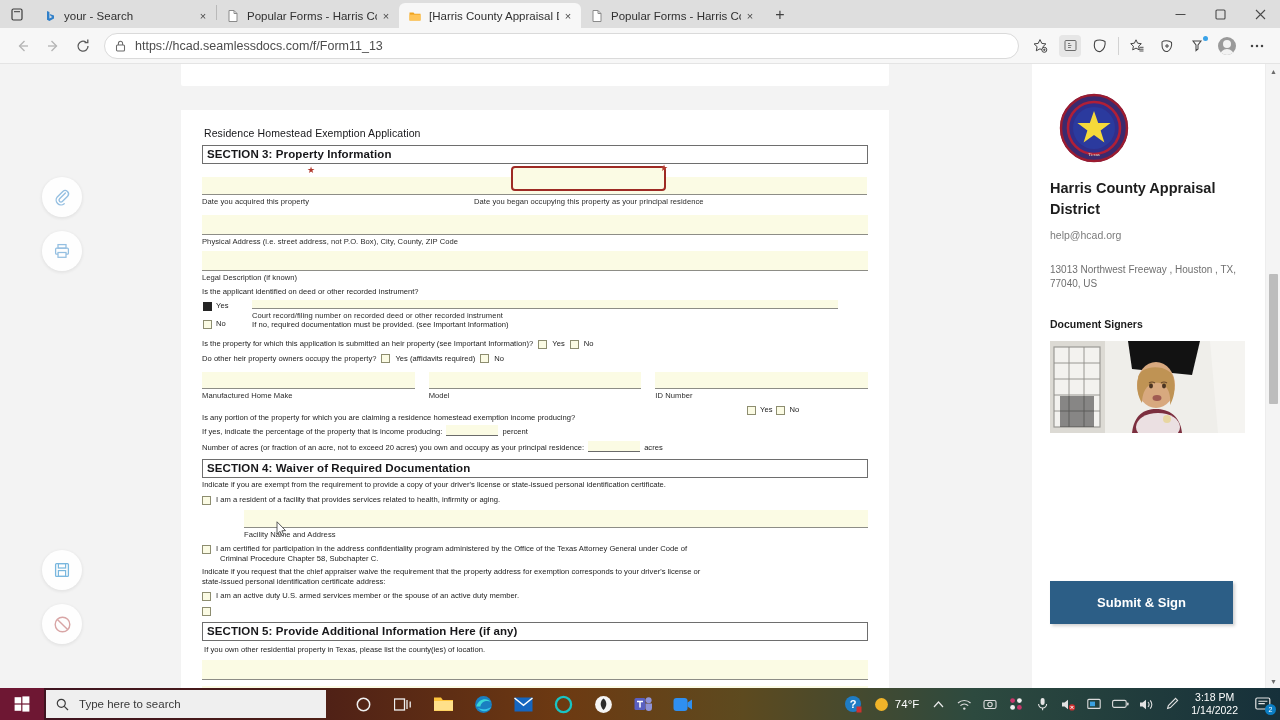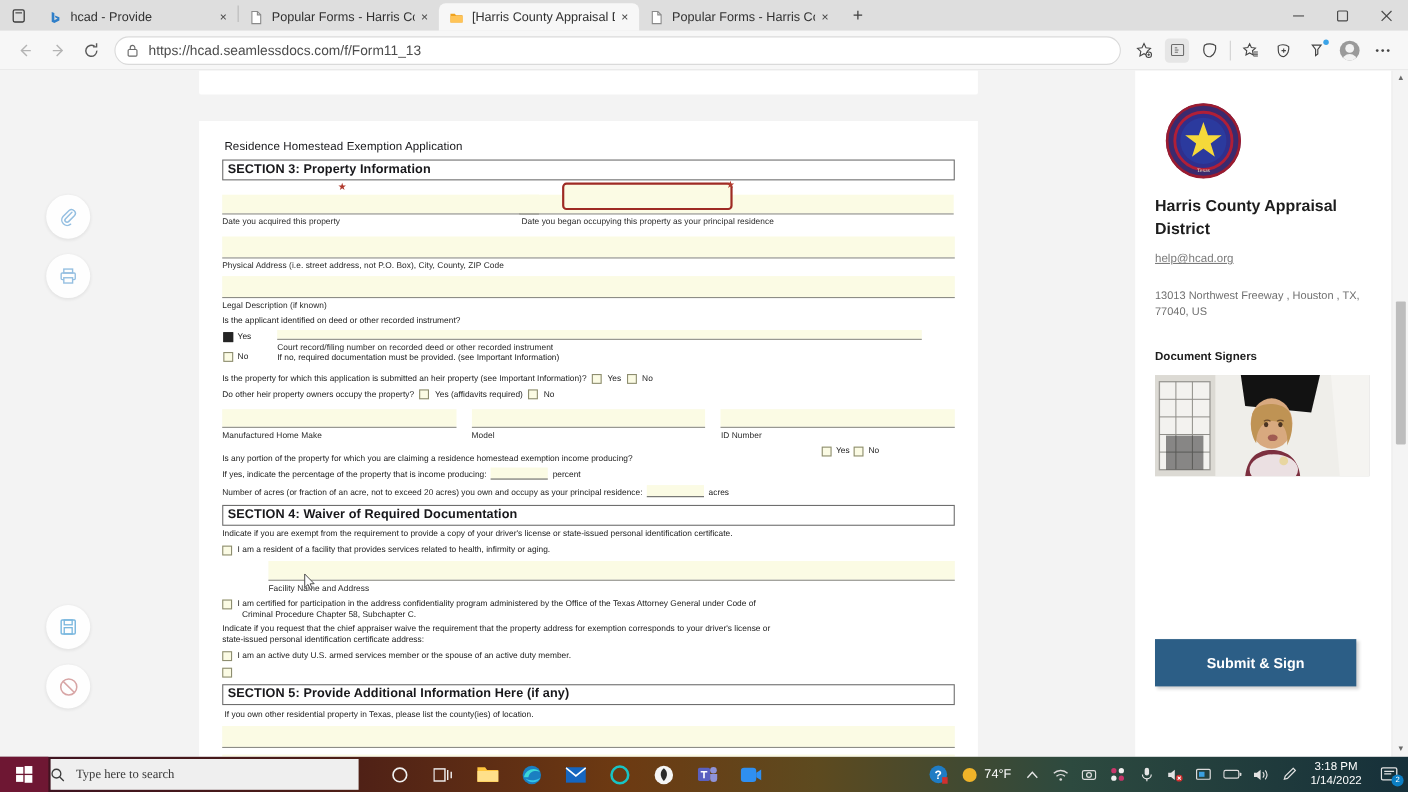--- a/index.html
+++ b/index.html
@@ -122,21 +122,21 @@
   .req-star { color: #b03a2e; font-size: 9px; line-height: 1; }
 
   
   .rightpanel {
     position: absolute; right: 15px; top: 0; width: 233px; height: 624px;
     background: #ffffff;
   }
   .rp-inner { padding: 22px 18px 0 18px; }
   .seal { width: 72px; height: 72px; margin: 6px 0 14px 8px; }
   .org-name { font-size: 14.5px; font-weight: bold; color: #1d1d1d; line-height: 1.42; }
-  .org-mail { font-size: 10.5px; color: #7b7b7b; margin-top: 10px; text-decoration: underline; }
+  .org-mail { font-size: 10.5px; color: #7b7b7b; margin-top: 10px; }
   .org-addr { font-size: 10px; color: #6f6f6f; margin-top: 22px; line-height: 1.42; }
   .signers-label { font-size: 10.5px; font-weight: bold; color: #1d1d1d; margin-top: 26px; }
   .signer-thumb {
     margin-top: 11px; width: 195px; height: 92px; position: relative; overflow: hidden;
     background: #d7d8d2;
   }
   .submit-btn {
     position: absolute; left: 18px; bottom: 64px; width: 183px; height: 43px;
     background: #2c5e86; color: #ffffff; font-size: 13px; font-weight: bold;
     display: flex; align-items: center; justify-content: center; border: 0;
@@ -151,21 +151,21 @@
 
   
   .taskbar {
     position: absolute; bottom: 0; left: 0; width: 1280px; height: 32px;
     background: linear-gradient(90deg,#3d1222 0%,#4a1c17 22%,#6d3a12 44%,#5d4a1f 58%,#2d4a3f 76%,#16303a 100%);
     display: flex; align-items: center;
   }
   .start { width: 44px; height: 32px; background: #6e1733; display:flex; align-items:center; justify-content:center; }
   .tb-search {
     width: 280px; height: 28px; background: #efefef; display:flex; align-items:center;
-    font-size: 11.5px; color: #3a3a3a; margin-left: 2px; font-family: Liberation Serif, serif;
+    padding-left: 10px; font-size: 11.5px; color: #3a3a3a; margin-left: 2px;
   }
   .tb-search .sicon { margin-right: 10px; color:#3c3c3c; display:flex; }
   .tb-icons { display:flex; align-items:center; margin-left: 18px; gap: 2px; }
   .tb-ic { width: 38px; height: 32px; display:flex; align-items:center; justify-content:center; position:relative; }
   .tb-right { position:absolute; right:0; bottom:0; height:32px; display:flex; align-items:center; }
   .tb-r-ic { width: 26px; height:32px; display:flex; align-items:center; justify-content:center; color:#e9e9e9; font-size:11px; position:relative;}
   .tb-temp { color:#ffffff; font-size:11.5px; margin-right:6px; }
   .tb-clock { color:#ffffff; font-size:10.5px; line-height:1.25; text-align:center; margin:0 8px 0 6px; }
   .tb-notif { width: 34px; height:32px; display:flex; align-items:center; justify-content:center; position:relative; }
   .badge2 {
@@ -186,21 +186,21 @@
           <rect x="3" y="3.2" width="6" height="1" fill="#3c3c3c"></rect>
         </svg>
     </div>
 
     <div class="tab inactive">
       <span class="tab-fav">
         <svg width="14" height="14" viewBox="0 0 14 14">
             <path d="M4 2 L6.4 2.9 L6.4 9.4 L9.4 7.9 L7.6 7.1 L6.7 5 L11 6.6 L11 9.6 L6.4 12 L4 10.8 Z" fill="#2f7fc9"></path>
           </svg>
       </span>
-      <span class="tab-title">hcad - Provide</span>
+      <span class="tab-title">your - Search</span>
       <span class="tab-close">×</span>
     </div>
     <div class="tab-sep"></div>
 
     <div class="tab inactive">
       <span class="tab-fav">
         <svg width="14" height="14" viewBox="0 0 14 14">
             <path d="M3 1.5 h5 l3 3 v8 h-8 z" fill="#fff" stroke="#8a8a8a" stroke-width="1"></path>
             <path d="M8 1.5 v3 h3" fill="none" stroke="#8a8a8a" stroke-width="1"></path>
           </svg>

